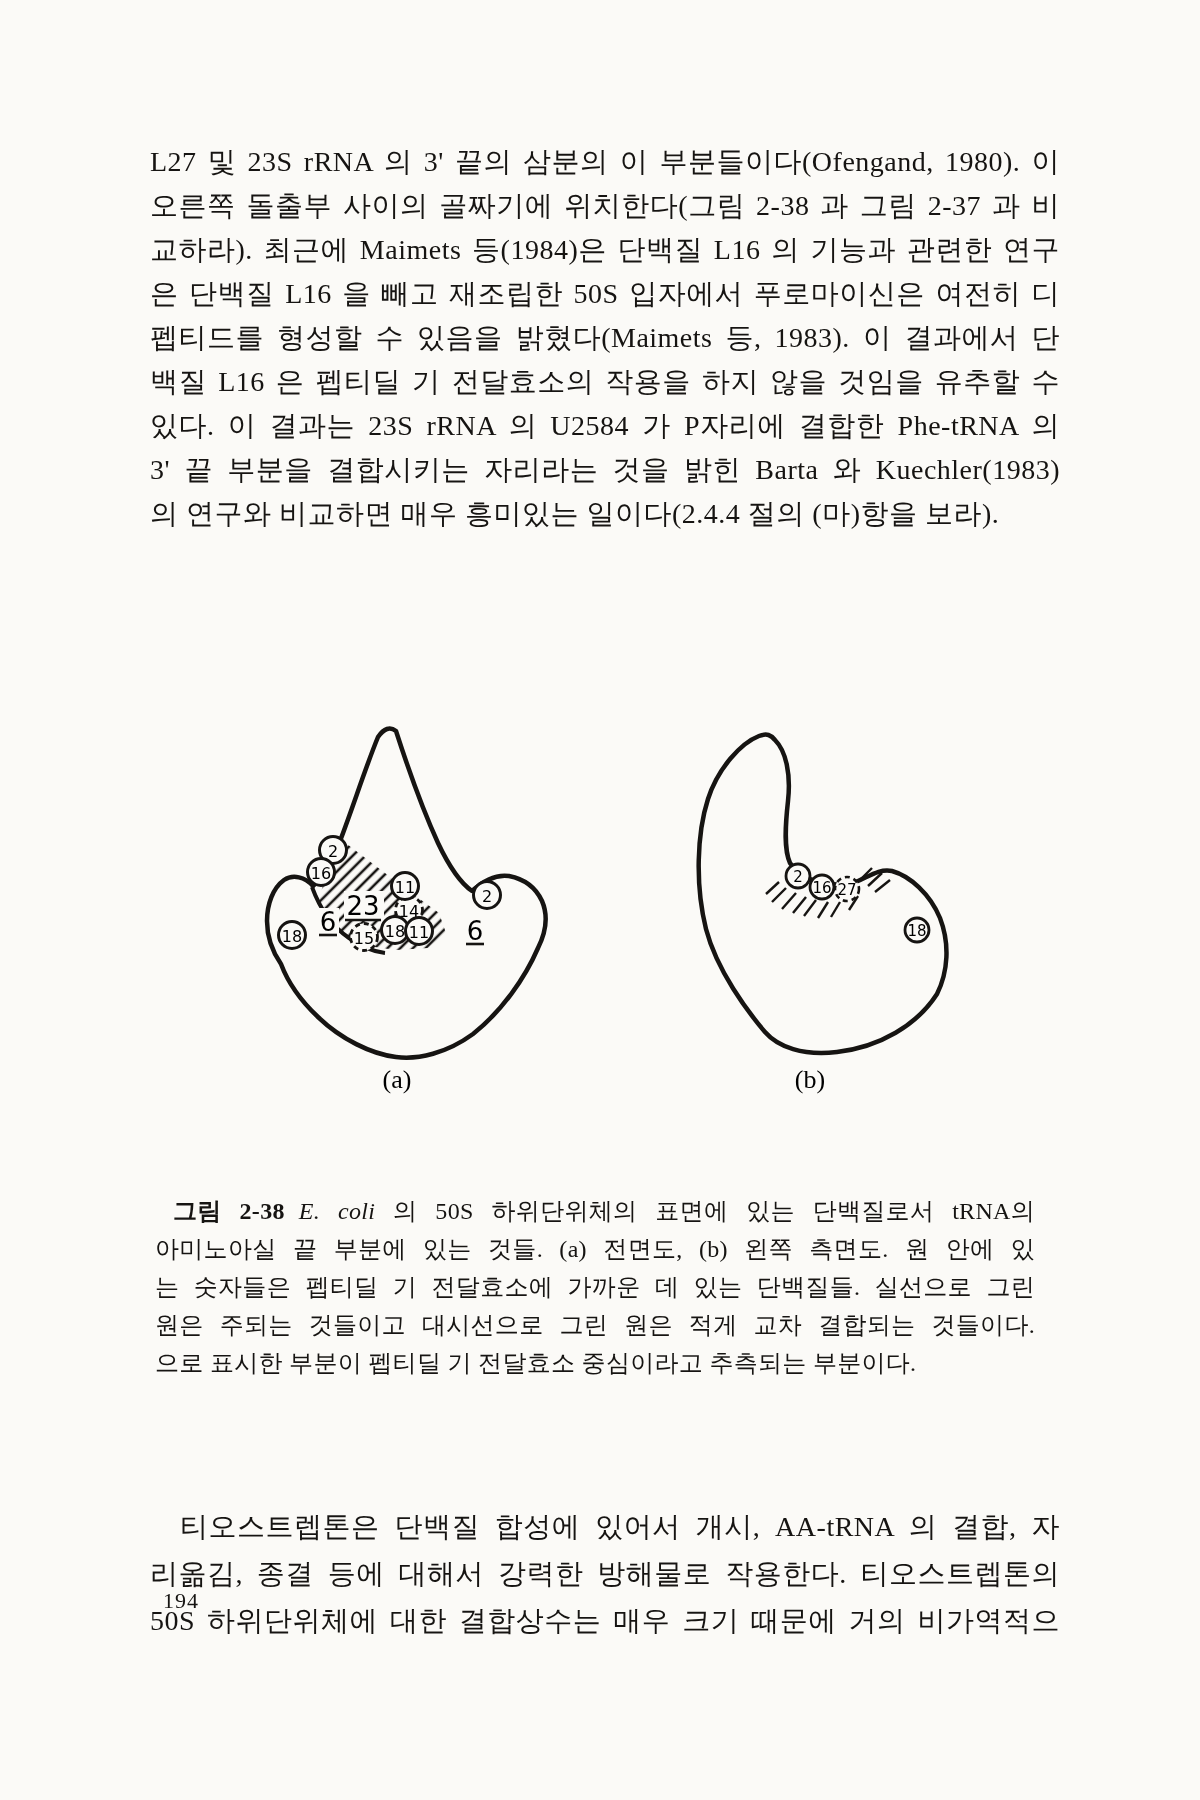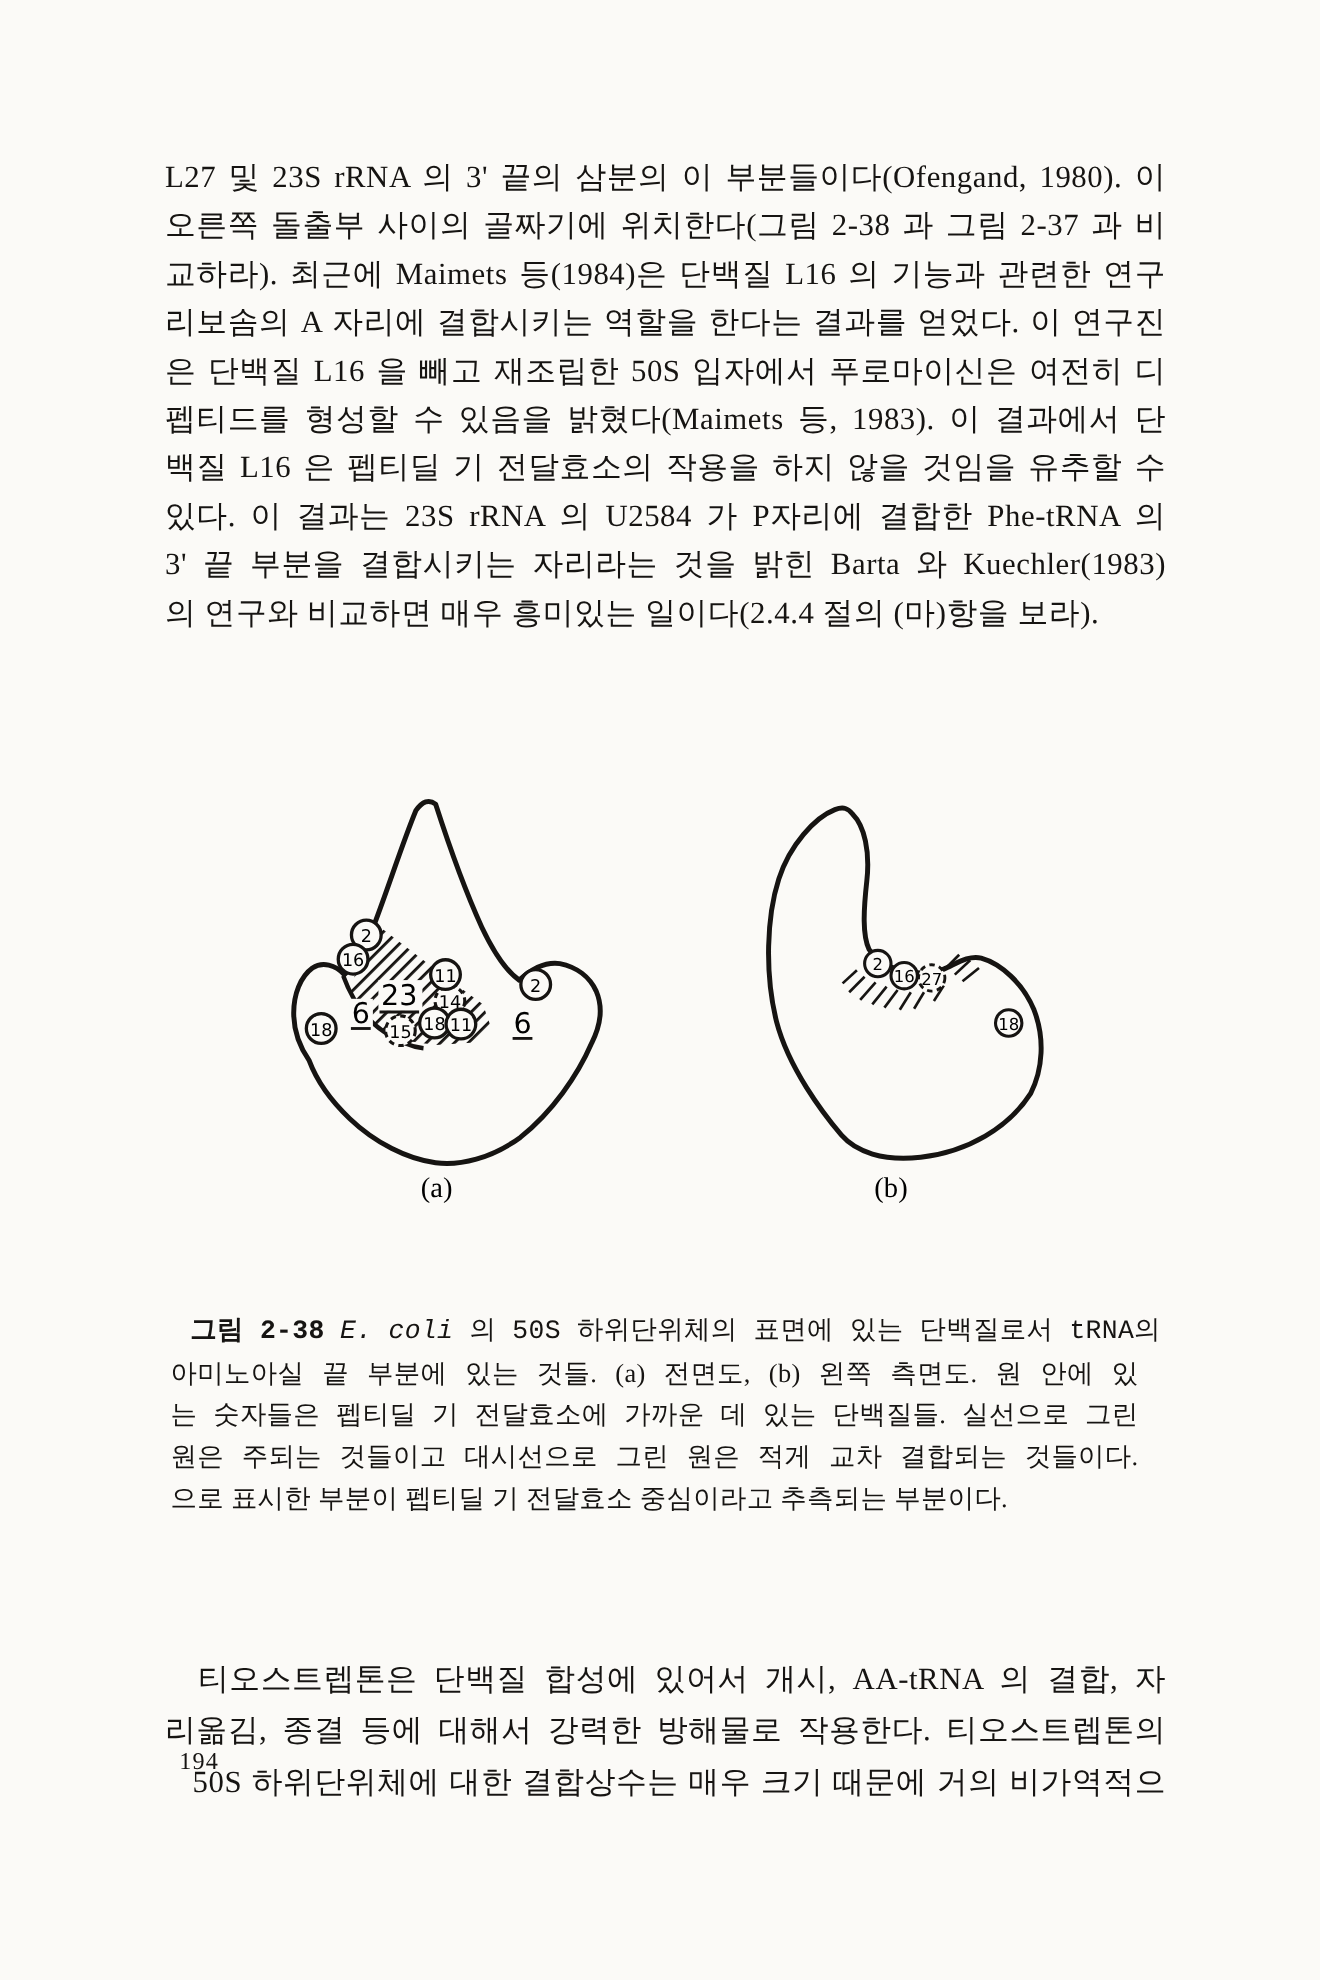--- a/index.html
+++ b/index.html
@@ -38,21 +38,20 @@
 </style>
 </head>
 <body>
 
 <div class="page">
 
   <div class="textblock bodytext" style="left:150px;top:140px;width:910px;">
     <div class="line">L27 및 23S rRNA 의 3' 끝의 삼분의 이 부분들이다(Ofengand, 1980). 이</div>
     <div class="line">오른쪽 돌출부 사이의 골짜기에 위치한다(그림 2-38 과 그림 2-37 과 비</div>
     <div class="line">교하라). 최근에 Maimets 등(1984)은 단백질 L16 의 기능과 관련한 연구</div>
-    <div class="line">리보솜의 A 자리에 결합시키는 역할을 한다는 결과를 얻었다. 이 연구진</div>
     <div class="line">은 단백질 L16 을 빼고 재조립한 50S 입자에서 푸로마이신은 여전히 디</div>
     <div class="line">펩티드를 형성할 수 있음을 밝혔다(Maimets 등, 1983). 이 결과에서 단</div>
     <div class="line">백질 L16 은 펩티딜 기 전달효소의 작용을 하지 않을 것임을 유추할 수</div>
     <div class="line">있다. 이 결과는 23S rRNA 의 U2584 가 P자리에 결합한 Phe-tRNA 의</div>
     <div class="line">3' 끝 부분을 결합시키는 자리라는 것을 밝힌 Barta 와 Kuechler(1983)</div>
     <div class="line last">의 연구와 비교하면 매우 흥미있는 일이다(2.4.4 절의 (마)항을 보라).</div>
   </div>
 
   <div class="figure-wrap">
   <svg width="1200" height="470" viewBox="0 0 1200 470">
@@ -188,30 +187,30 @@
         <circle cx="847" cy="259" r="12" fill="#fbfaf7" stroke="#161412" stroke-width="2.6" stroke-dasharray="5 4"></circle>
         <text x="847" y="260" font-size="15" text-anchor="middle" dominant-baseline="central">27</text>
       </g>
 
       <text class="panel-label" x="810" y="458" text-anchor="middle">(b)</text>
     </g>
   </svg>
   </div>
 
   <div class="textblock captiontext" style="left:155px;top:1192px;width:880px;">
-    <div class="line" style="text-indent:18px;font-family:Liberation Mono, monospace;">
+    <div class="line" style="text-indent:18px;">
       <span class="caption-heading">그림 2-38</span><span class="caption-species">E. coli</span> <span>의 50S 하위단위체의 표면에 있는 단백질로서 tRNA의</span>
     </div>
     <div class="line">아미노아실 끝 부분에 있는 것들. (a) 전면도, (b) 왼쪽 측면도. 원 안에 있</div>
     <div class="line">는 숫자들은 펩티딜 기 전달효소에 가까운 데 있는 단백질들. 실선으로 그린</div>
     <div class="line">원은 주되는 것들이고 대시선으로 그린 원은 적게 교차 결합되는 것들이다.</div>
     <div class="line last">으로 표시한 부분이 펩티딜 기 전달효소 중심이라고 추측되는 부분이다.</div>
   </div>
 
   <div class="textblock bodytext" style="left:150px;top:1503px;width:910px;">
     <div class="line indent" style="height:47px;line-height:47px;">티오스트렙톤은 단백질 합성에 있어서 개시, AA-tRNA 의 결합, 자</div>
     <div class="line" style="height:47px;line-height:47px;">리옮김, 종결 등에 대해서 강력한 방해물로 작용한다. 티오스트렙톤의</div>
-    <div class="line" style="height:47px;line-height:47px;margin-left:25px;">50S 하위단위체에 대한 결합상수는 매우 크기 때문에 거의 비가역적으</div>
+    <div class="line" style="height:47px;line-height:47px;">50S 하위단위체에 대한 결합상수는 매우 크기 때문에 거의 비가역적으</div>
   </div>
 
   <div class="pagenum" style="left:163px;top:1588px;">194</div>
 
 </div>
 
 </body></html>

